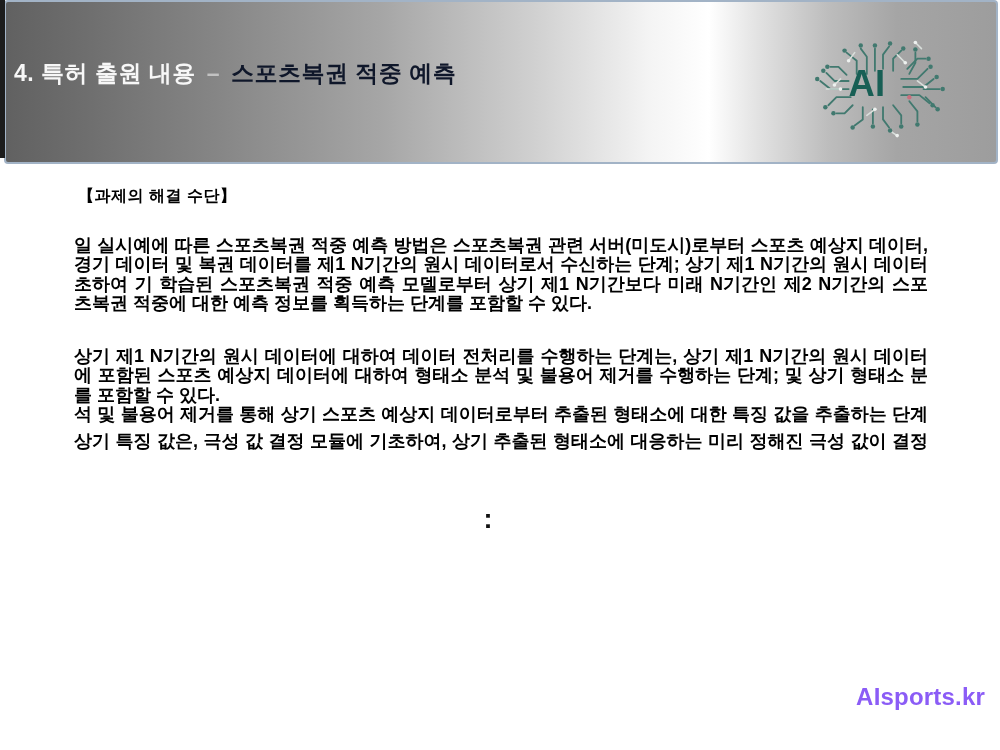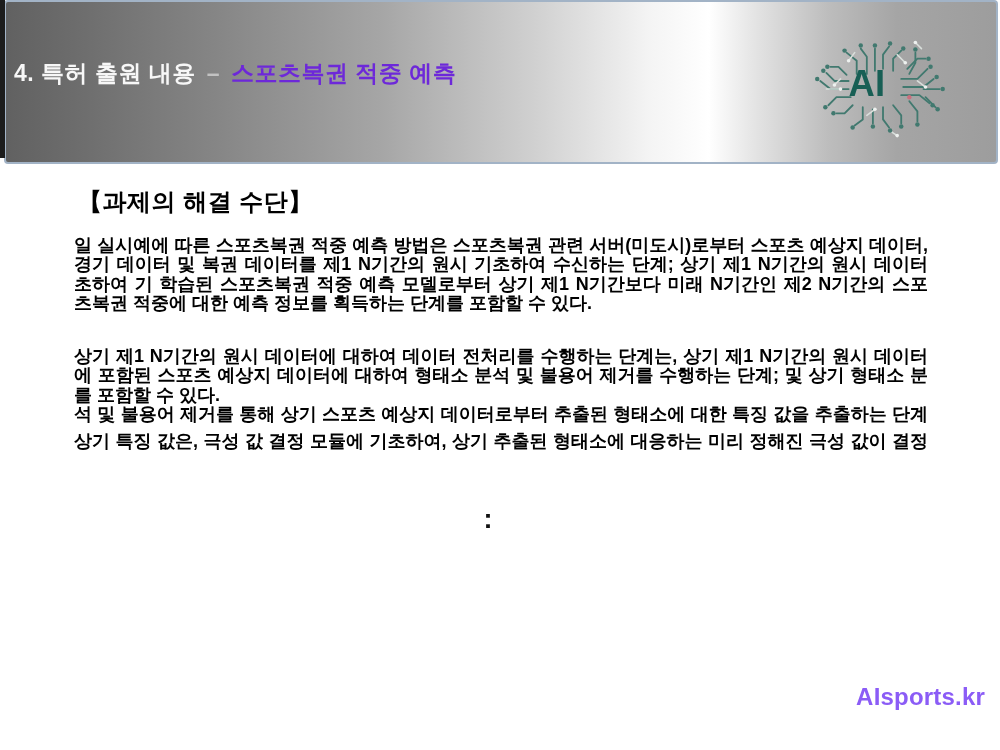--- a/index.html
+++ b/index.html
@@ -34,33 +34,33 @@
   .page-title {
     position: absolute;
     left: 14px; top: 58px;
     font-size: 23px;
     font-weight: bold;
     letter-spacing: 0.5px;
     white-space: nowrap;
   }
   .title-main { color: #f7f7f7; }
   .title-sep { color: #c2c2c2; padding: 0 4px; }
-  .title-sub { color: #6d28d9; }
+  .title-sub { color: #0f172a; }
 
   .ai-logo {
     position: absolute;
     right: 32px; top: 18px;
     width: 172px; height: 132px;
   }
 
   
   .section-heading {
     position: absolute;
     left: 78px; top: 186px;
-    font-size: 24px;
+    font-size: 16px;
     font-weight: bold;
     color: #000000;
     letter-spacing: 0.5px;
   }
   .para {
     position: absolute;
     left: 74px;
     width: 854px;
     font-size: 18px;
     font-weight: bold;
@@ -183,21 +183,21 @@
         <circle cx="100" cy="116" r="1.8"></circle>
     </g>
     <circle cx="112" cy="78" r="2.2" fill="#c96f7d"></circle>
     <text x="70" y="77" text-anchor="middle" font-size="36" font-weight="bold" font-family="Liberation Sans, DejaVu Sans, sans-serif" fill="#185f55">AI</text>
   </svg>
 
   <div class="section-heading">【과제의 해결 수단】</div>
 
   <div class="para para-1">
       <div class="tline">일 실시예에 따른 스포츠복권 적중 예측 방법은 스포츠복권 관련 서버(미도시)로부터 스포츠 예상지 데이터,</div>
-      <div class="tline">경기 데이터 및 복권 데이터를 제1 N기간의 원시 기초하여 수신하는 단계; 상기 제1 N기간의 원시 데이터</div>
+      <div class="tline">경기 데이터 및 복권 데이터를 제1 N기간의 원시 데이터로서 수신하는 단계; 상기 제1 N기간의 원시 데이터</div>
       <div class="tline">초하여 기 학습된 스포츠복권 적중 예측 모델로부터 상기 제1 N기간보다 미래 N기간인 제2 N기간의 스포</div>
       <div class="tline last">츠복권 적중에 대한 예측 정보를 획득하는 단계를 포함할 수 있다.</div>
     </div>
   <div class="para para-2">
       <div class="tline">상기 제1 N기간의 원시 데이터에 대하여 데이터 전처리를 수행하는 단계는, 상기 제1 N기간의 원시 데이터</div>
       <div class="tline">에 포함된 스포츠 예상지 데이터에 대하여 형태소 분석 및 불용어 제거를 수행하는 단계; 및 상기 형태소 분</div>
       <div class="tline last">를 포함할 수 있다.</div>
       <div class="tline">석 및 불용어 제거를 통해 상기 스포츠 예상지 데이터로부터 추출된 형태소에 대한 특징 값을 추출하는 단계</div>
     </div>
   <div class="para para-3">

